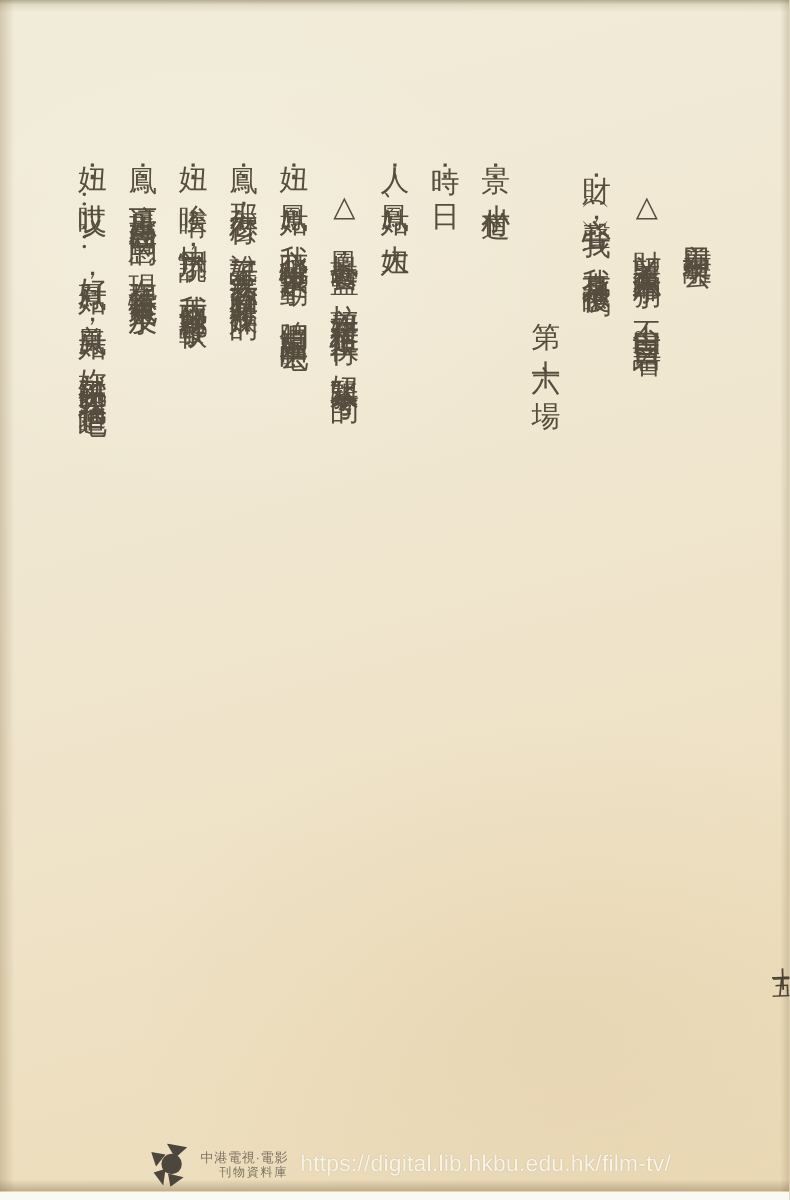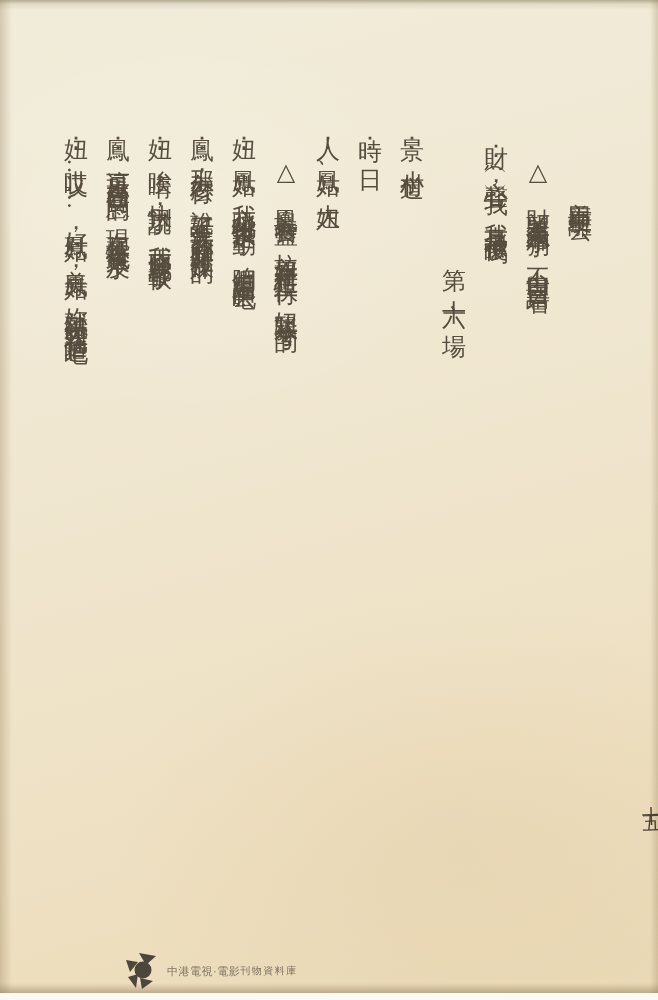--- a/index.html
+++ b/index.html
@@ -36,21 +36,21 @@
     writing-mode:vertical-rl;text-orientation:mixed;
     font-size:19px;letter-spacing:9px;color:#4a4134;
     transform:rotate(-2deg);
   }
 
   .watermark{
     position:absolute;left:126px;top:951px;height:40px;
     display:flex;align-items:center;gap:7px;
   }
   .wm-logo{width:34px;height:36px;flex:0 0 auto;opacity:0.88;}
-  .wm-org{display:flex;flex-direction:row;justify-content:center;
+  .wm-org{display:flex;flex-direction:column;justify-content:center;
     font-family:"Liberation Sans","DejaVu Sans",sans-serif;
     color:#6b6151;opacity:0.85;}
   .wm-org-line1{font-size:11px;line-height:13px;letter-spacing:0.5px;}
   .wm-org-line2{font-size:10px;line-height:12px;letter-spacing:1.5px;text-align:right;}
   .wm-url{
     font-family:"Liberation Sans","DejaVu Sans",sans-serif;
     font-size:19px;color:#faf6ea;opacity:0.95;letter-spacing:0.2px;
     text-shadow:0 0 1px rgba(110,95,70,0.45);
     margin-left:3px;
   }
@@ -94,15 +94,16 @@
           <polygon points="2,24 12,21 10,35"></polygon>
           <polygon points="14,25 27,28 16,36"></polygon>
           <circle cx="17" cy="17" r="8.5"></circle>
         </g>
       </svg>
     </span>
     <span class="wm-org">
       <span class="wm-org-line1">中港電視·電影</span>
       <span class="wm-org-line2">刊物資料庫</span>
     </span>
+    <span class="wm-url">https://digital.lib.hkbu.edu.hk/film-tv/</span>
   </div>
 
 </div>
 
 </body></html>

